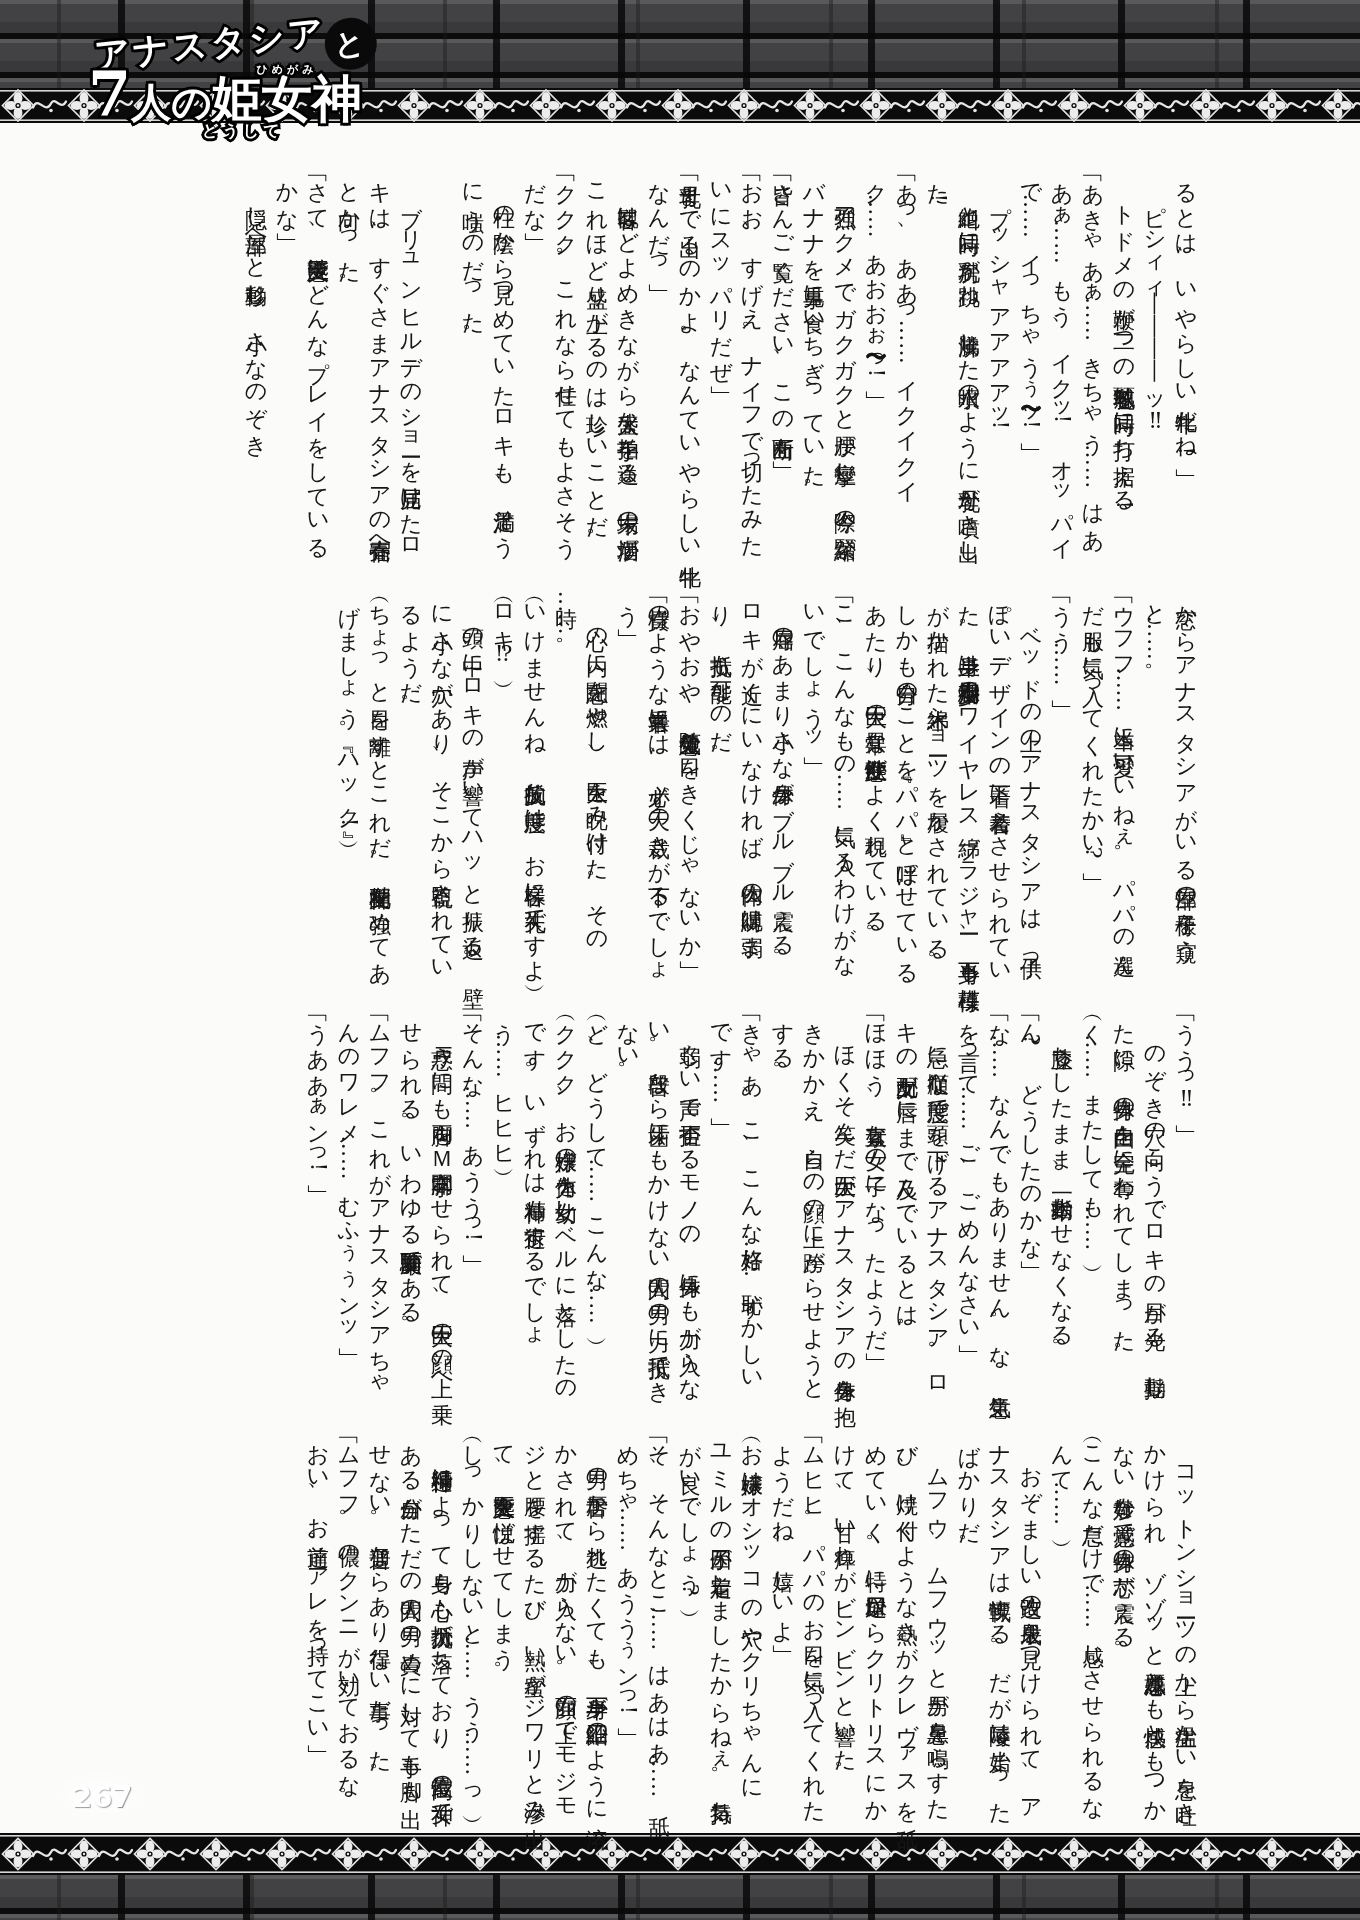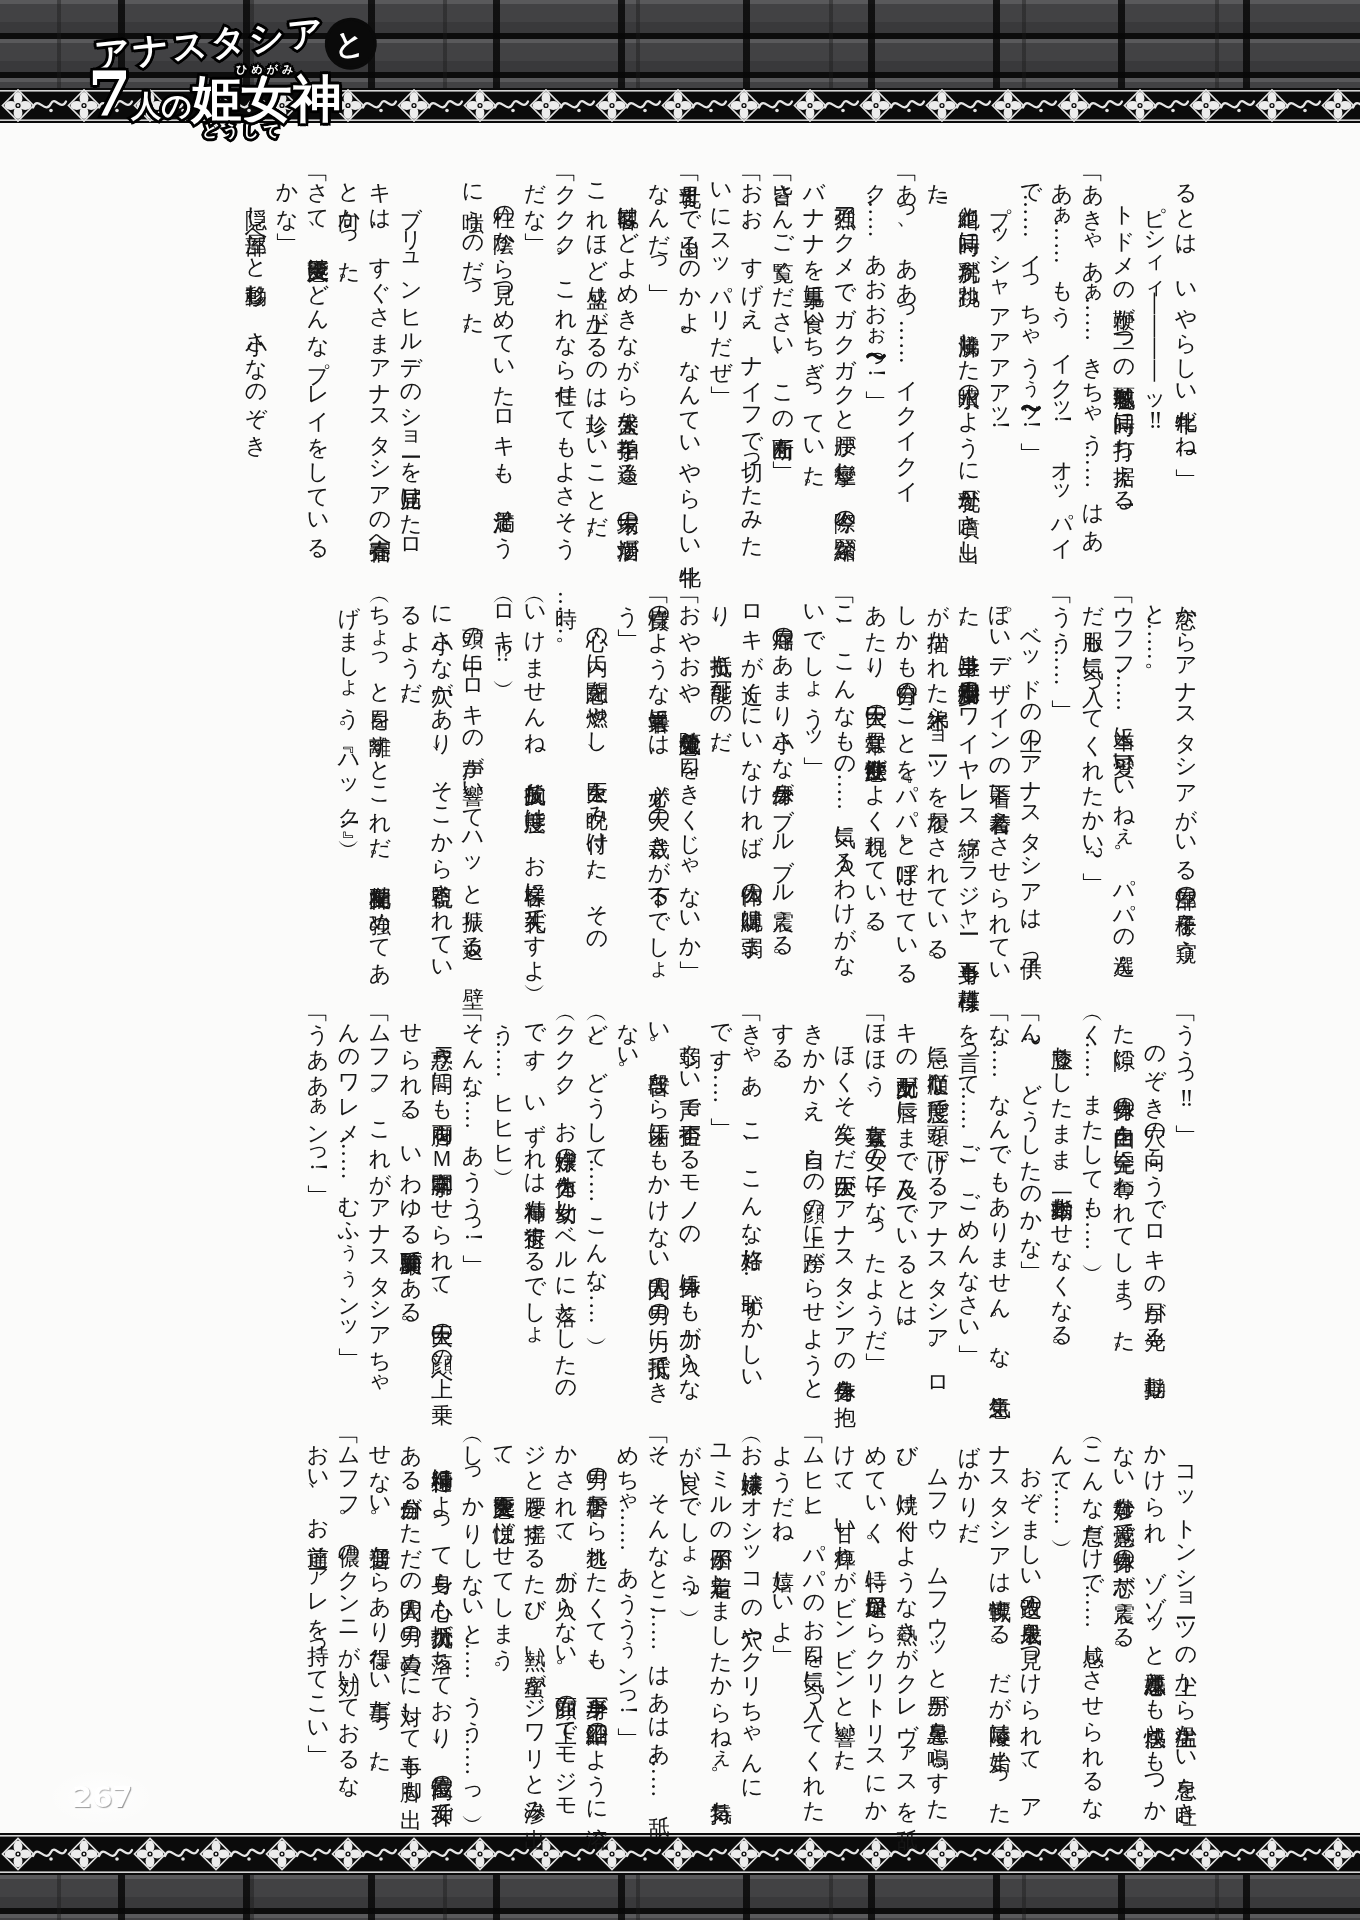--- a/index.html
+++ b/index.html
@@ -24,21 +24,21 @@
   
   .logo{position:absolute;left:0;top:0;width:460px;height:160px;z-index:6;color:#fff;font-weight:bold;}
   .logo .stroked{-webkit-text-stroke:5px #000;paint-order:stroke fill;
      text-shadow:2px 2px 0 #000,-2px -2px 0 #000,2px -2px 0 #000,-2px 2px 0 #000,3px 0 0 #000,-3px 0 0 #000,0 3px 0 #000,0 -3px 0 #000;}
   .logo-line1{position:absolute;left:94px;top:18px;font-size:35px;letter-spacing:3px;transform:rotate(-6deg);white-space:nowrap;}
   .logo-to{display:inline-block;background:#0a0a0a;border-radius:50%;width:46px;height:46px;line-height:46px;
      text-align:center;font-size:30px;vertical-align:middle;transform:translateY(12px);
      -webkit-text-stroke:0;text-shadow:none;box-shadow:0 0 0 3px #0a0a0a;}
   .logo-line2{position:absolute;left:88px;top:58px;white-space:nowrap;}
   .logo-num{font-size:62px;}
-  .logo-mid{font-size:30px;}
+  .logo-mid{font-size:40px;}
   .logo-line2 ruby{font-size:50px;ruby-position:over;}
   .logo-line2 rt{font-size:11px;-webkit-text-stroke:2px #000;letter-spacing:4px;text-align:center;}
   .logo-sub{position:absolute;left:202px;top:121px;font-size:16px;letter-spacing:4px;white-space:nowrap;}
 
   
   .band{position:absolute;right:158px;width:1114px;height:384px;
         writing-mode:vertical-rl;text-orientation:mixed;
         font-size:22px;line-height:31px;letter-spacing:.4px;color:#161616;}
   .band p{margin:0;padding:0;}
 

